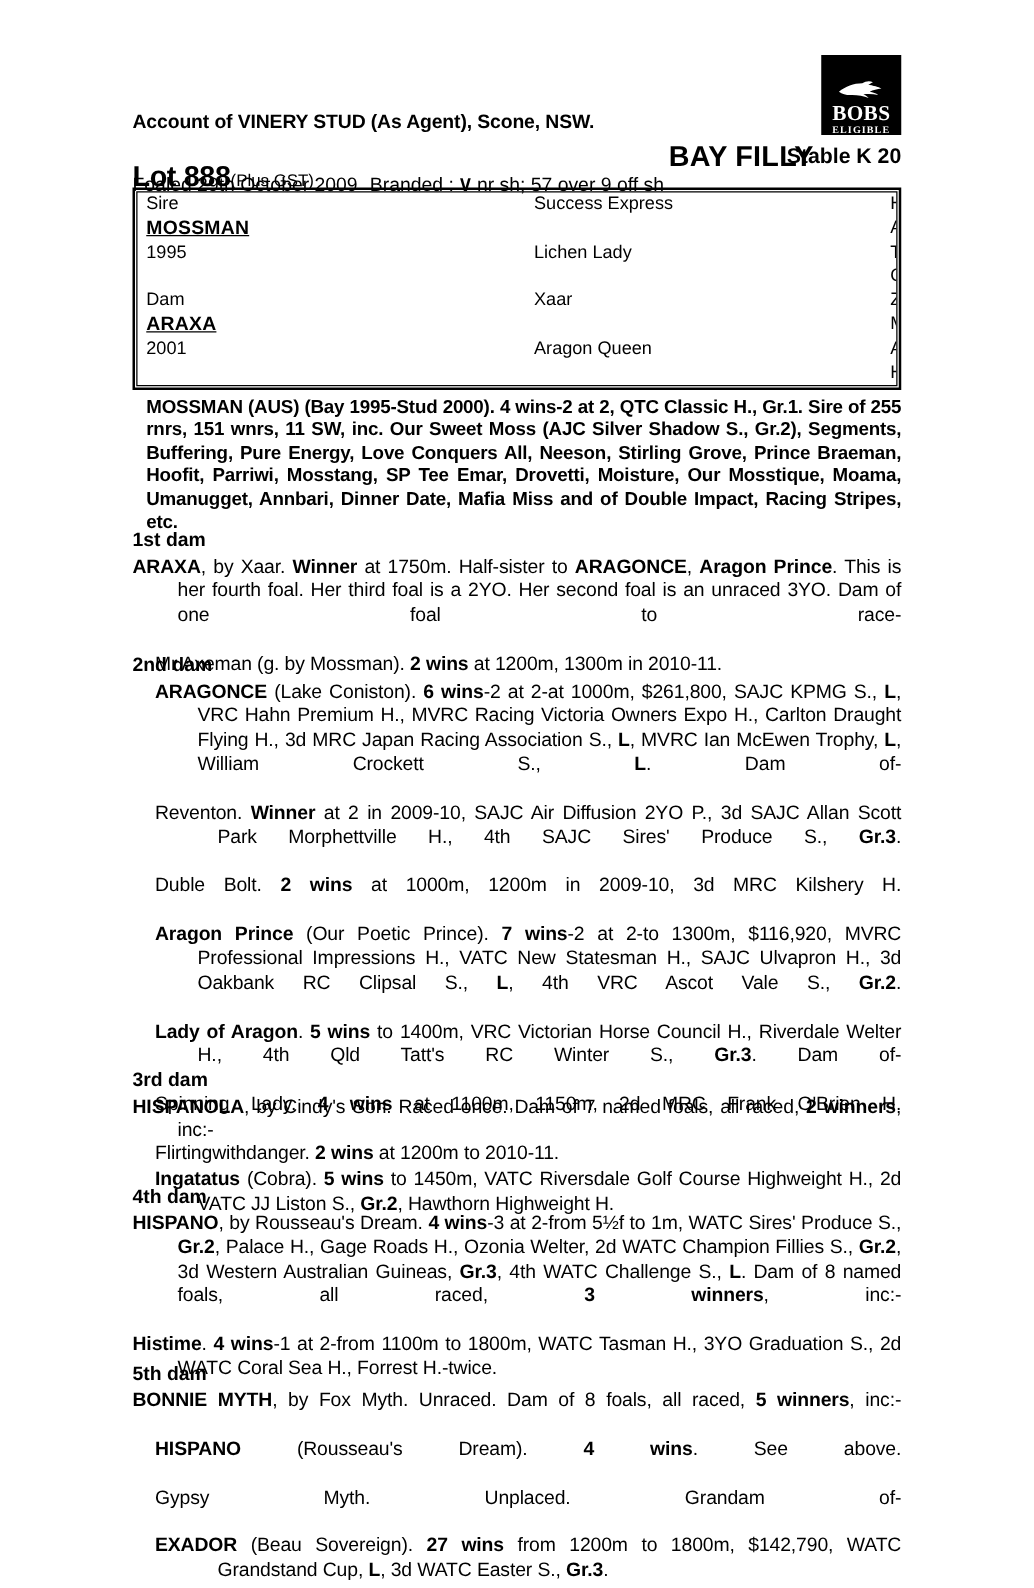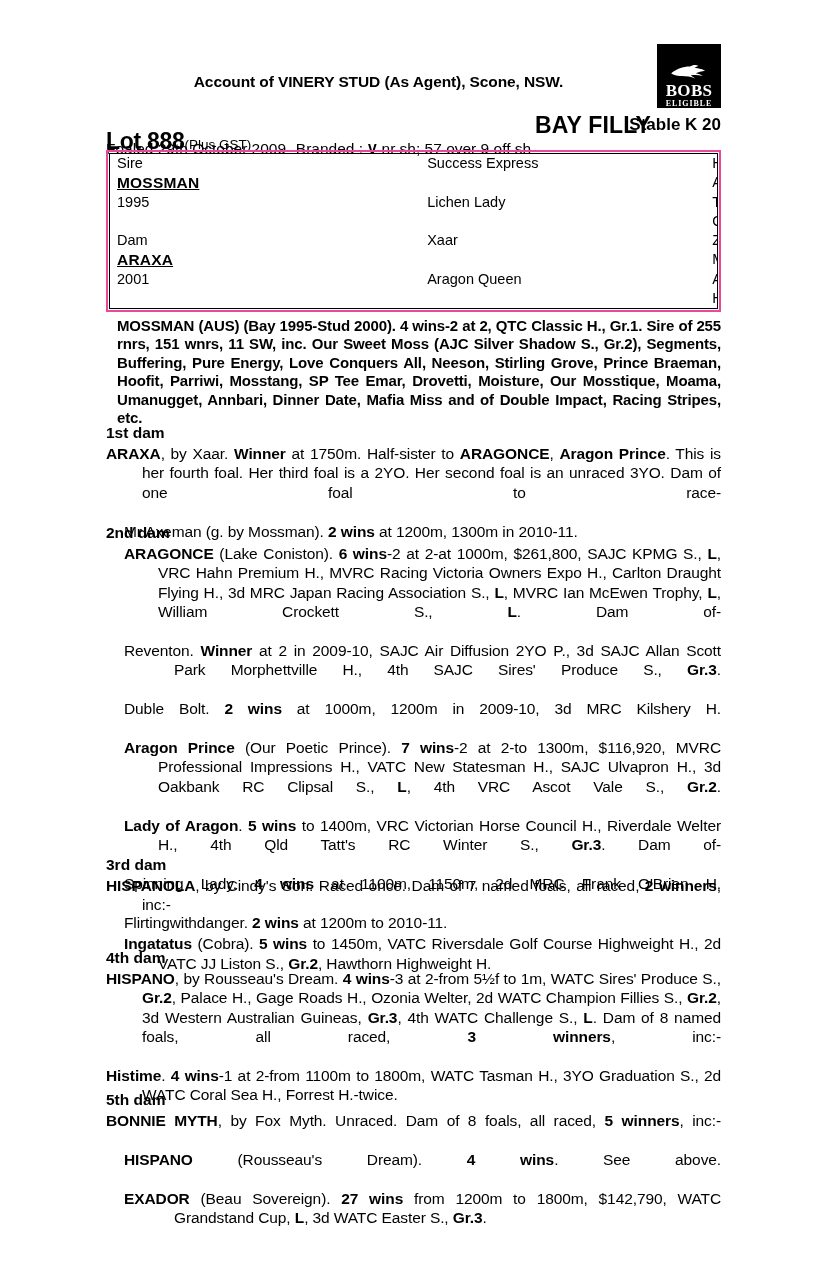--- a/index.html
+++ b/index.html
@@ -60,23 +60,22 @@
     font-family: "Liberation Serif", serif;
     font-size: 8px;
     font-weight: bold;
     letter-spacing: 0.9px;
     line-height: 9px;
   }
 
   .account-line {
     position: absolute;
     left: 0;
-    top: 29px;
+    top: 45px;
     width: 545px;
-    text-align: center;
     font-family: "Liberation Sans", sans-serif;
     font-weight: bold;
     font-size: 15.5px;
     letter-spacing: -0.1px;
     white-space: nowrap;
   }
 
   .titlerow {
     position: absolute;
     left: 0;
@@ -148,21 +147,21 @@
     display: inline-block;
     transform: scaleX(0.8);
   }
 
   
   .ped-outer {
     position: absolute;
     left: 106px;
     top: 150px;
     width: 615px;
-    border: 2px solid #ec4899;
+    border: 2px solid #000000;
     padding: 1px;
     box-sizing: border-box;
   }
   .ped-inner {
     border: 1px solid #000;
     box-sizing: border-box;
   }
   table.ped {
     width: 100%;
     border-collapse: collapse;
@@ -399,17 +398,18 @@
     <div id="fourth-dam-entries">
         <p class="p lvl0h last"><b>Histime</b>. <b>4 wins</b>-1 at 2-from 1100m to 1800m, WATC Tasman H., 3YO Graduation S., 2d WATC Coral Sea H., Forrest H.-twice.</p>
       </div>
   </div>
 
   <div class="section" style="top:1090px">
     <div class="dam-head">5th dam</div>
     <p class="p lvl0h"><b>BONNIE MYTH</b>, by Fox Myth. Unraced. Dam of 8 foals, all raced, <b>5 winners</b>, inc:-</p>
     <div id="fifth-dam-entries">
         <p class="p lvl1h"><b>HISPANO</b> (Rousseau's Dream). <b>4 wins</b>. See above.</p>
+        <p class="p lvl1h">Gypsy Myth. Unplaced. Grandam of-</p>
         <p class="p lvl2h last"><b>EXADOR</b> (Beau Sovereign). <b>27 wins</b> from 1200m to 1800m, $142,790, WATC Grandstand Cup, <b>L</b>, 3d WATC Easter S., <b>Gr.3</b>.</p>
       </div>
   </div>
 
 </div>
 
 </body></html>

